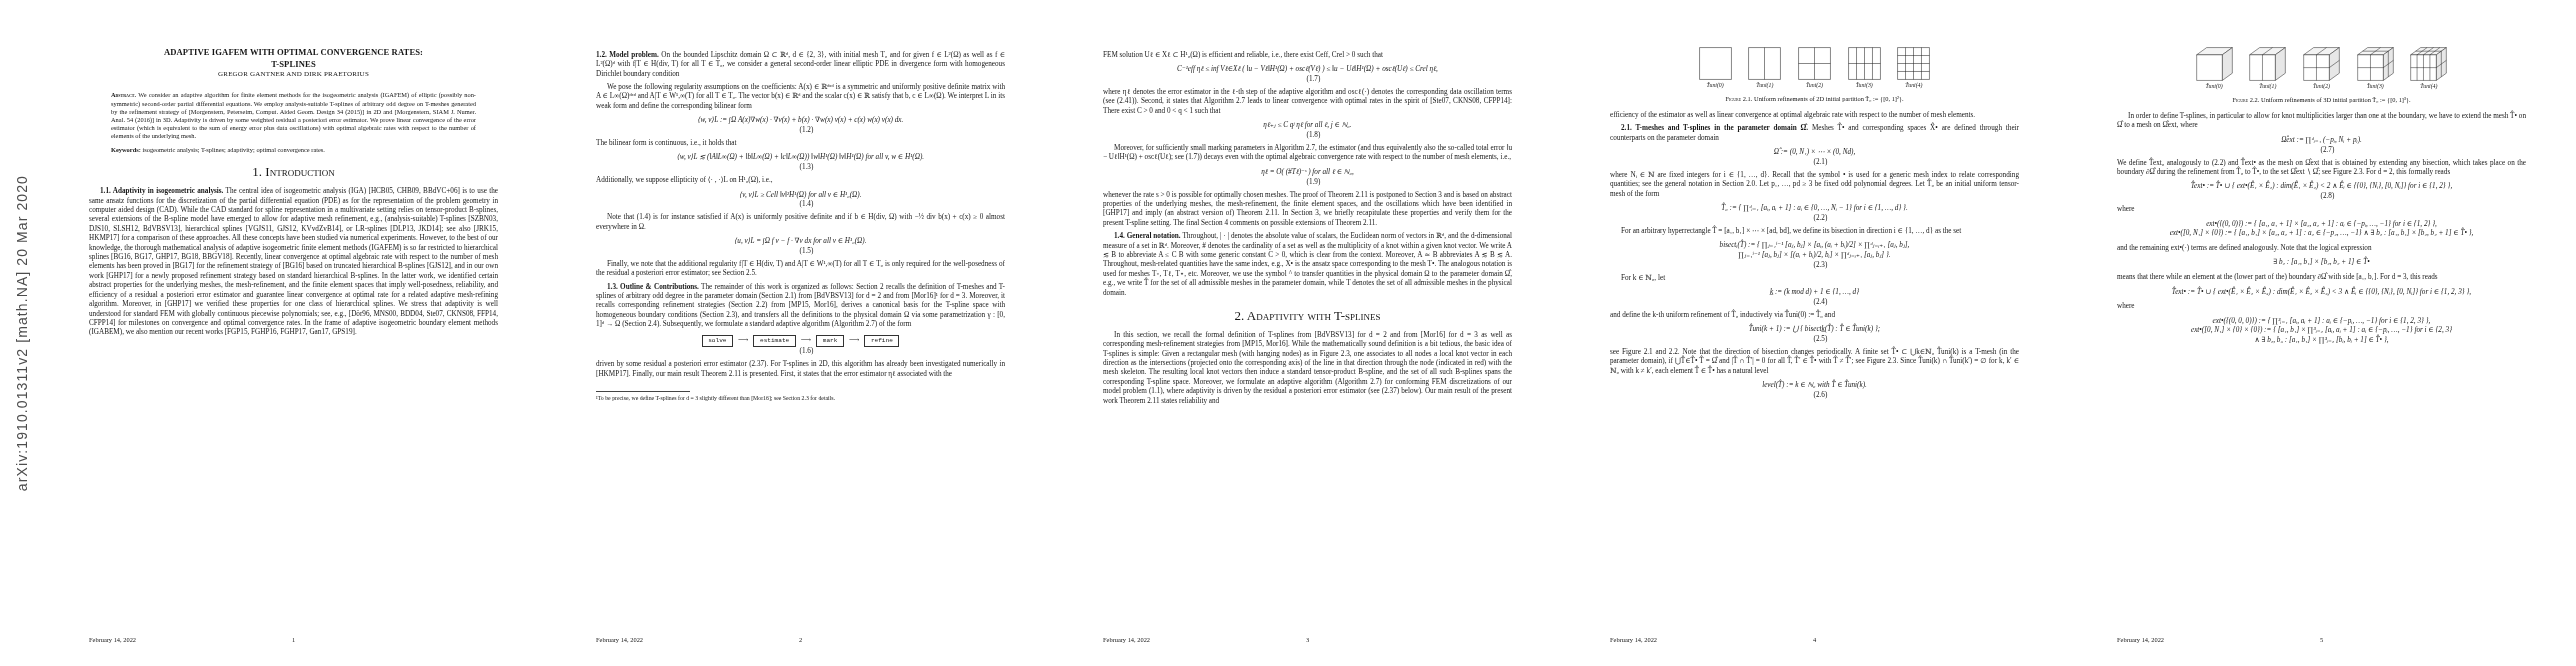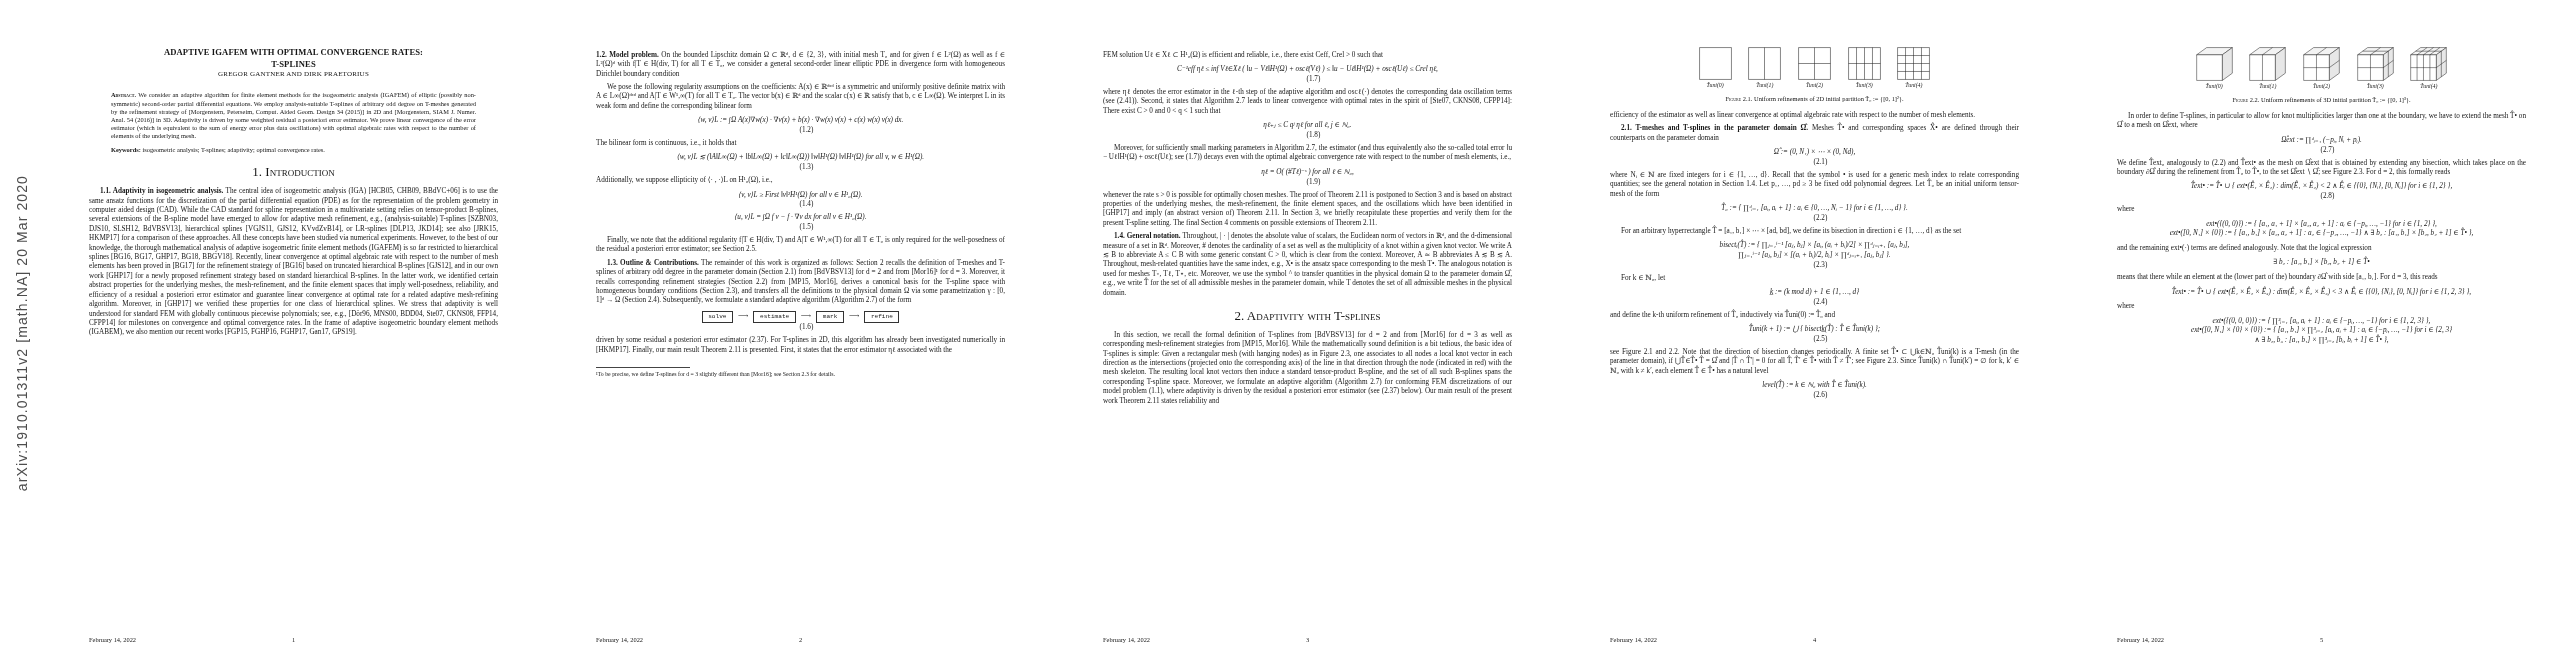--- a/index.html
+++ b/index.html
@@ -91,23 +91,24 @@
     </div>
     <p class="para cont"><span>The bilinear form is continuous, i.e., it holds that</span></p>
     <div class="eq">
       <div class="espace"></div>
         <div class="ebody">⟨w, v⟩L ≲ (‖A‖L∞(Ω) + ‖b‖L∞(Ω) + ‖c‖L∞(Ω)) ‖w‖H¹(Ω) ‖v‖H¹(Ω)    for all v, w ∈ H¹(Ω).</div>
       <div class="enum">(1.3)</div>
     </div>
     <p class="para cont"><span>Additionally, we suppose ellipticity of ⟨· , ·⟩L on H¹₀(Ω), i.e.,</span></p>
     <div class="eq">
       <div class="espace"></div>
-        <div class="ebody">⟨v, v⟩L ≥ First ‖v‖²H¹(Ω)    for all v ∈ H¹₀(Ω).</div>
+        <div class="ebody">⟨v, v⟩L ≥ Cell ‖v‖²H¹(Ω)    for all v ∈ H¹₀(Ω).</div>
       <div class="enum">(1.4)</div>
     </div>
+    <p class="para"><span>Note that (1.4) is for instance satisfied if A(x) is uniformly positive definite and if b ∈ H(div, Ω) with −½ div b(x) + c(x) ≥ 0 almost everywhere in Ω.</span></p>
     <div class="eq">
       <div class="espace"></div>
         <div class="ebody">⟨u, v⟩L = ∫Ω f v − f · ∇v dx    for all v ∈ H¹₀(Ω).</div>
       <div class="enum">(1.5)</div>
     </div>
     <p class="para"><span>Finally, we note that the additional regularity f|T ∈ H(div, T) and A|T ∈ W¹,∞(T) for all T ∈ T₀ is only required for the well-posedness of the residual a posteriori error estimator; see Section 2.5.</span></p>
     <p class="para">
       <span class="runin">1.3. Outline &amp; Contributions.</span>
       <span>The remainder of this work is organized as follows: Section 2 recalls the definition of T-meshes and T-splines of arbitrary odd degree in the parameter domain (Section 2.1) from [BdVBSV13] for d = 2 and from [Mor16]¹ for d = 3. Moreover, it recalls corresponding refinement strategies (Section 2.2) from [MP15, Mor16], derives a canonical basis for the T-spline space with homogeneous boundary conditions (Section 2.3), and transfers all the definitions to the physical domain Ω via some parametrization γ : [0, 1]ᵈ → Ω (Section 2.4). Subsequently, we formulate a standard adaptive algorithm (Algorithm 2.7) of the form</span>
     </p>
@@ -209,21 +210,21 @@
     <p class="para cont"><span>efficiency of the estimator as well as linear convergence at optimal algebraic rate with respect to the number of mesh elements.</span></p>
     <p class="para">
       <span class="runin">2.1. T-meshes and T-splines in the parameter domain Ω̂.</span>
       <span>Meshes T̂• and corresponding spaces X̂• are defined through their counterparts on the parameter domain</span>
     </p>
     <div class="eq">
       <div class="espace"></div>
         <div class="ebody">Ω̂ := (0, N₁) × ⋯ × (0, Nd),</div>
       <div class="enum">(2.1)</div>
     </div>
-    <p class="para cont"><span>where Nᵢ ∈ ℕ are fixed integers for i ∈ {1, …, d}. Recall that the symbol • is used for a generic mesh index to relate corresponding quantities; see the general notation in Section 1.4. Let p₁, …, pd ≥ 3 be fixed odd polynomial degrees. Let T̂₀ be an initial uniform tensor-mesh of the form</span></p>
+    <p class="para cont"><span>where Nᵢ ∈ ℕ are fixed integers for i ∈ {1, …, d}. Recall that the symbol • is used for a generic mesh index to relate corresponding quantities; see the general notation in Section 2.0. Let p₁, …, pd ≥ 3 be fixed odd polynomial degrees. Let T̂₀ be an initial uniform tensor-mesh of the form</span></p>
     <div class="eq">
       <div class="espace"></div>
         <div class="ebody">T̂₀ := { ∏ᵈᵢ₌₁ [aᵢ, aᵢ + 1] : aᵢ ∈ {0, …, Nᵢ − 1} for i ∈ {1, …, d} }.</div>
       <div class="enum">(2.2)</div>
     </div>
     <p class="para"><span>For an arbitrary hyperrectangle T̂ = [a₁, b₁] × ⋯ × [ad, bd], we define its bisection in direction i ∈ {1, …, d} as the set</span></p>
     <div class="eq">
       <div class="espace"></div>
       <div class="ebody">
         <div>bisectᵢ(T̂) := { ∏ⱼ₌₁ⁱ⁻¹ [aⱼ, bⱼ] × [aᵢ, (aᵢ + bᵢ)/2] × ∏ᵈⱼ₌ᵢ₊₁ [aⱼ, bⱼ],</div>

